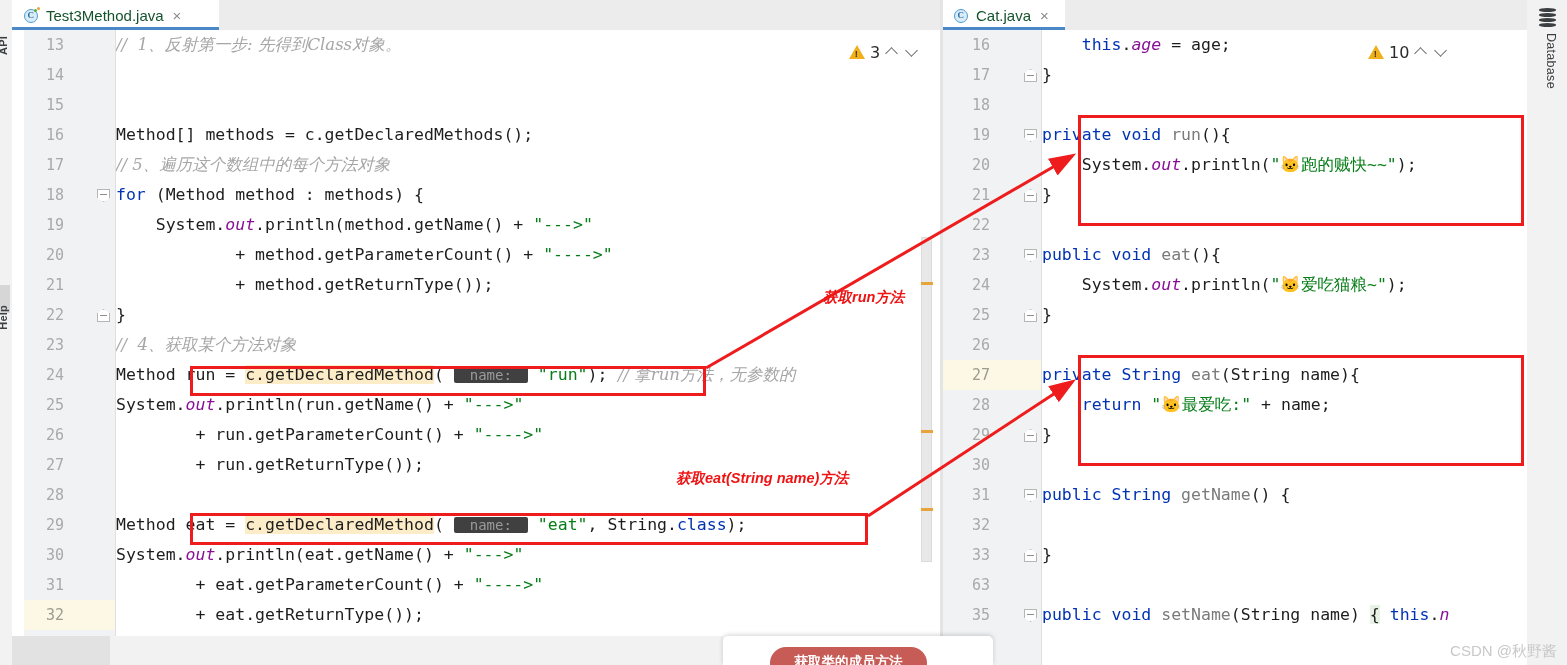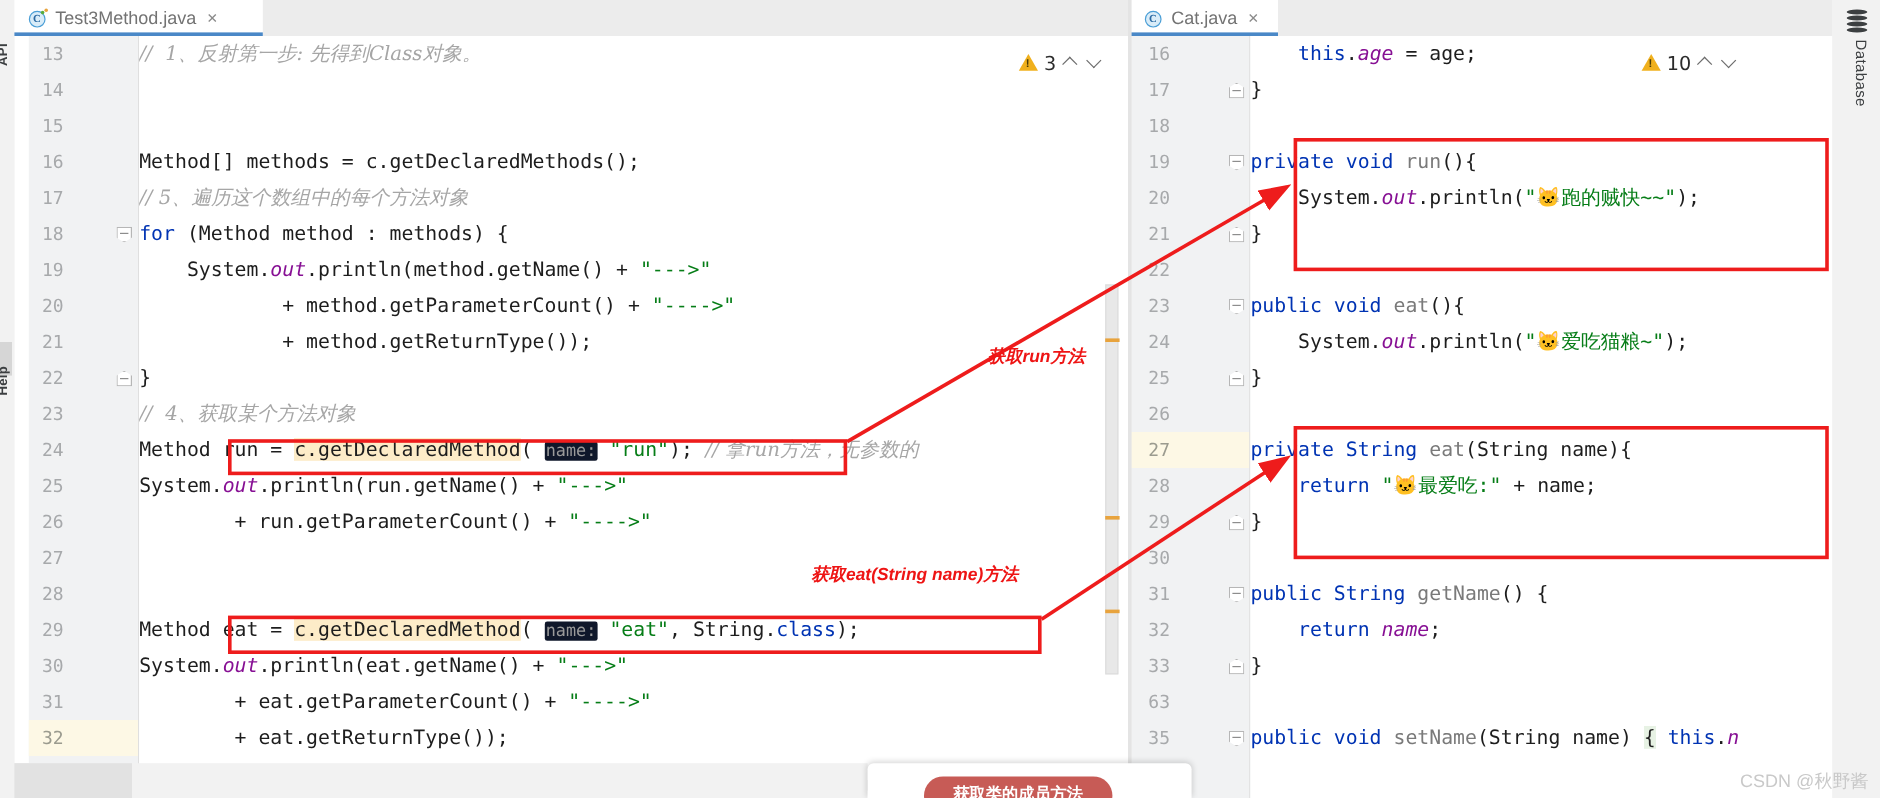--- a/index.html
+++ b/index.html
@@ -31,30 +31,30 @@
   .tab-underline{position:absolute;left:0;bottom:0;height:3px;background:#4a88c7;}
   .tab-ico{width:15px;height:15px;position:relative;flex:none;}
   .tab-ico .disc{position:absolute;left:0;top:1px;width:14px;height:14px;border-radius:50%;
        background:#d9ecf8;border:1.4px solid #4a9ed6;box-sizing:border-box;}
   .tab-ico .cl{position:absolute;left:3.5px;top:2.5px;font-size:9px;color:#2b6aa3;font-weight:700;
        font-family:"Liberation Serif",serif;}
   .tab-ico .spark{position:absolute;right:-1px;top:-1px;width:6px;height:6px;}
   .tab-ico .spark i{position:absolute;width:3px;height:3px;border-radius:50%;}
   .tab-ico .spark i.g{background:#5aab3a;left:0;top:2px;}
   .tab-ico .spark i.o{background:#e8a33d;left:2.5px;top:0px;}
-  .tab-name{font-size:15px;color:#737373;white-space:nowrap;}
+  .tab-name{font-size:15px;color:#14532d;white-space:nowrap;}
   .tab-x{font-size:15px;color:#8b8b8b;line-height:1;padding-left:2px;cursor:default;}
 
   
   .gutter{position:absolute;top:30px;bottom:0;background:#f1f2f3;}
   .g-left{left:12px;width:92px;}
   .g-right{left:942px;width:100px;}
   .gutter-edge{position:absolute;top:30px;bottom:0;width:1px;background:#dfdfdf;}
 
-  .lnum{position:absolute;right:0;width:100%;text-align:center;
+  .lnum{position:absolute;right:0;width:100%;text-align:right;
         font-family:"DejaVu Sans Mono", monospace;font-size:15px;color:#a7a9ab;
         line-height:30px;height:30px;box-sizing:border-box;}
   .g-left .lnum{padding-right:52px;}
   .g-right .lnum{padding-right:52px;}
   .lnum.cur{background:#fdf8e5;color:#9b9b8f;}
 
   .fold{position:absolute;width:13px;height:13px;box-sizing:border-box;}
   .fold .sh{position:absolute;inset:0;border:1.2px solid #b6b6b6;background:#fff;
       clip-path:polygon(0 0,100% 0,100% 68%,50% 100%,0 68%);}
   .fold .mn{position:absolute;left:2.5px;top:5px;width:7px;height:1.3px;background:#8d8d8d;}
@@ -74,21 +74,21 @@
   
   .kw{color:#0033b3;}
   .id{color:#1d1d1d;}
   .cm{color:#a6a6a6;font-style:italic;font-family:"DejaVu Serif",serif;}
   .str{color:#067d17;}
   .fld{color:#871094;font-style:italic;}
   .mth{color:#7a7a7a;}
   .prm{color:#9a9a9a;font-size:14px;}
 
   .hl-yellow{background:#fdecc8;}
-  .hl-grey{background:#0f172a;border-radius:2px;padding:0 1px;}
+  .hl-grey{background:#404040;border-radius:2px;padding:0 16px;}
   .hl-green{background:#e7f2e4;}
 
   
   .sel-band{position:absolute;background:#a8cdf0;height:30px;}
 
   
   .rbox{position:absolute;border:3px solid #ee1c1c;box-sizing:border-box;z-index:20;pointer-events:none;}
   .rlabel{position:absolute;z-index:24;color:#ee1414;font-size:14.5px;font-weight:700;
       white-space:nowrap;font-family:"Liberation Sans",sans-serif;font-style:italic;}
   svg.arrows{position:absolute;left:0;top:0;width:1567px;height:665px;z-index:22;pointer-events:none;}
@@ -204,20 +204,21 @@
         <div class="ln" style="top: 120px;"><span class="cm">// 5、遍历这个数组中的每个方法对象</span></div>
         <div class="ln" style="top: 180px;"><span class="id">    System.</span><span class="fld">out</span><span class="id">.println(method.getName() + </span><span class="str">"---&gt;"</span></div>
         <div class="ln" style="top: 150px;"><span class="kw">for</span><span class="id"> (Method method : methods) {</span></div>
         <div class="ln" style="top: 210px;"><span class="id">            + method.getParameterCount() + </span><span class="str">"----&gt;"</span></div>
         <div class="ln" style="top: 240px;"><span class="id">            + method.getReturnType());</span></div>
         <div class="ln" style="top: 270px;"><span class="id">}</span></div>
         <div class="ln" style="top: 300px;"><span class="cm">//  4、获取某个方法对象</span></div>
         <div class="ln" style="top: 330px;"><span class="id">Method run = </span><span class="id hl-yellow">c.getDeclaredMethod</span><span class="id">( </span><span class="prm hl-grey">name:</span><span class="id"> </span><span class="str">"run"</span><span class="id">);</span><span class="cm">  // 拿run方法，无参数的</span></div>
         <div class="ln" style="top: 360px;"><span class="id">System.</span><span class="fld">out</span><span class="id">.println(run.getName() + </span><span class="str">"---&gt;"</span></div>
         <div class="ln" style="top: 390px;"><span class="id">        + run.getParameterCount() + </span><span class="str">"----&gt;"</span></div>
+        <div class="ln" style="top: 420px;"><span class="id">        + run.getReturnType());</span></div>
         <div class="ln" style="top: 450px;"></div>
         <div class="ln" style="top: 480px;"><span class="id">Method eat = </span><span class="id hl-yellow">c.getDeclaredMethod</span><span class="id">( </span><span class="prm hl-grey">name:</span><span class="id"> </span><span class="str">"eat"</span><span class="id">, String.</span><span class="kw">class</span><span class="id">);</span></div>
         <div class="ln" style="top: 510px;"><span class="id">System.</span><span class="fld">out</span><span class="id">.println(eat.getName() + </span><span class="str">"---&gt;"</span></div>
         <div class="ln" style="top: 540px;"><span class="id">        + eat.getParameterCount() + </span><span class="str">"----&gt;"</span></div>
         <div class="cur-row" style="left: -104px; right: -40px; top: 570px; z-index: -1;"></div>
         <div class="ln" style="top: 570px;"><span class="id">        + eat.getReturnType());</span></div>
         <div class="ln" style="top: 600px;"><span class="id">}</span></div>
       </div>
   </div>
 
@@ -317,21 +318,20 @@
         <div class="ln" style="top: 180px;"></div>
         <div class="ln" style="top: 210px;"><span class="kw">public void </span><span class="mth">eat</span><span class="id">(){</span></div>
         <div class="ln" style="top: 240px;"><span class="id">    System.</span><span class="fld">out</span><span class="id">.println(</span><span class="str">"🐱爱吃猫粮~"</span><span class="id">);</span></div>
         <div class="ln" style="top: 270px;"><span class="id">}</span></div>
         <div class="ln" style="top: 300px;"></div>
         <div class="ln" style="top: 330px;"><span class="kw">private String </span><span class="mth">eat</span><span class="id">(String name){</span></div>
         <div class="ln" style="top: 360px;"><span class="id">    </span><span class="kw">return</span><span class="id"> </span><span class="str">"🐱最爱吃:"</span><span class="id"> + name;</span></div>
         <div class="ln" style="top: 390px;"><span class="id">}</span></div>
         <div class="ln" style="top: 420px;"></div>
         <div class="ln" style="top: 450px;"><span class="kw">public String </span><span class="mth">getName</span><span class="id">() {</span></div>
-        <div class="ln" style="top: 480px;"><span class="id">    </span><span class="kw">return</span><span class="id"> </span><span class="fld">name</span><span class="id">;</span></div>
         <div class="ln" style="top: 510px;"><span class="id">}</span></div>
         <div class="ln" style="top: 540px;"></div>
         <div class="ln" style="top: 570px;"><span class="kw">public void </span><span class="mth">setName</span><span class="id">(String name) </span><span class="id hl-green">{</span><span class="id"> </span><span class="kw">this</span><span class="id">.</span><span class="fld">n</span></div>
         <div class="sel-band" style="left: -100px; right: -45px; top: 330px; z-index: -1;"></div>
         <div class="sel-band" style="left: -100px; right: -45px; top: 360px; z-index: -1;"></div>
         <div class="sel-band" style="left: -100px; width: 140px; top: 390px; z-index: -1;"></div>
       </div>
   </div>
 
   <div class="markbar mb-right">

